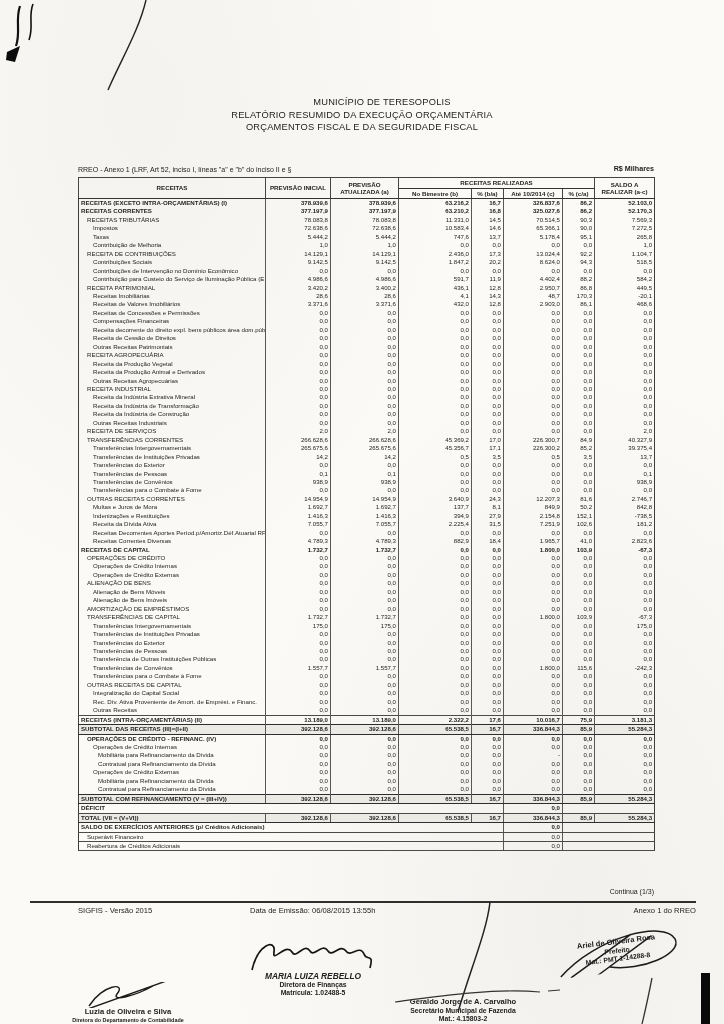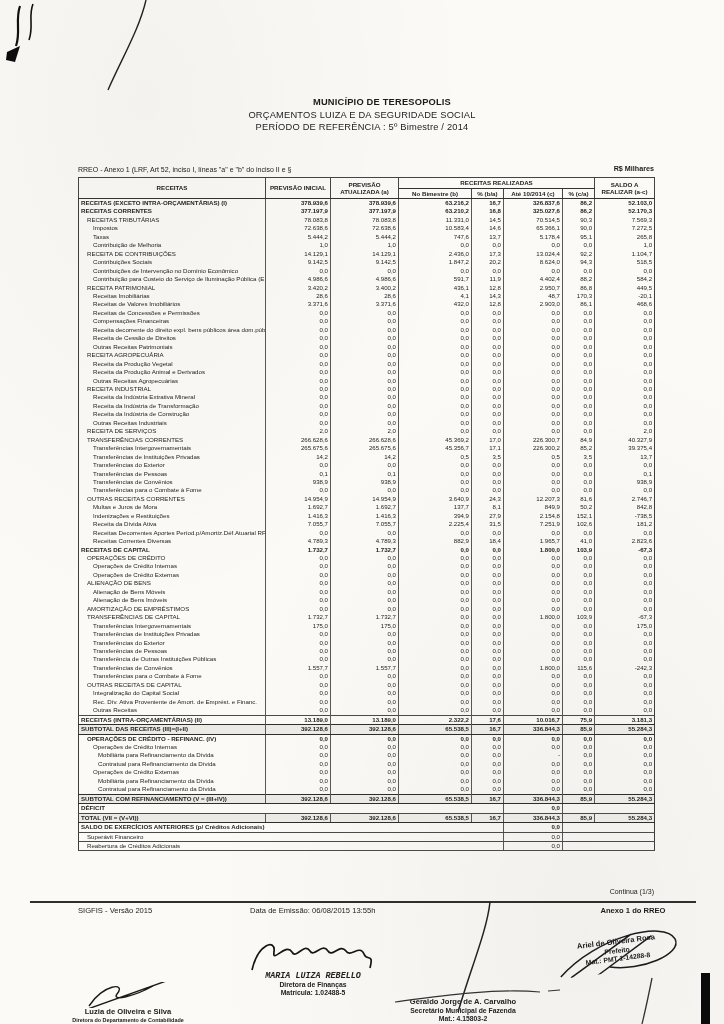--- a/index.html
+++ b/index.html
@@ -12,21 +12,21 @@
   }
   .scan-noise{position:absolute;inset:0;pointer-events:none;
     background:
       radial-gradient(ellipse at 20% 10%, rgba(0,0,0,0.03), transparent 40%),
       radial-gradient(ellipse at 80% 90%, rgba(0,0,0,0.04), transparent 45%);
   }
   #artifacts{position:absolute;left:0;top:0;pointer-events:none;z-index:5;}
 
   
   .doc-header{position:absolute;left:0;top:96px;width:100%;text-align:center;line-height:12.5px;font-size:9.3px;letter-spacing:.2px;}
-  .doc-header .h-b{font-weight:bold;padding-left:40px;}
+  .doc-header .h-b{font-weight:normal;padding-left:40px;}
   .anexo-row{position:absolute;left:78px;top:164px;width:576px;font-size:7px;display:flex;justify-content:space-between;align-items:flex-end;}
   .anexo-row .right{font-weight:bold;font-size:7.2px;}
 
   
   table.budget{position:absolute;left:78px;top:177px;width:576px;border-collapse:collapse;table-layout:fixed;
     font-size:6.15px;border:1.2px solid #3d3d3d;}
   table.budget th,table.budget td{padding:0 2px;overflow:hidden;white-space:nowrap;color:#242424;}
   table.budget thead th{
     border:1px solid #444;border-bottom:1.4px solid #333;font-weight:bold;font-size:6.2px;
     text-align:center;white-space:normal;line-height:7.5px;padding:1px 1px;
@@ -45,31 +45,31 @@
   td.blank{border-left:none;}
   td.boxed{border-left:1px solid #575757;border-right:1px solid #575757;}
 
   .continua{position:absolute;left:78px;top:888px;width:576px;text-align:right;font-size:7px;}
 
   
   .footer-bar{position:absolute;left:30px;top:901px;width:666px;border-top:2px solid #2f2f2f;padding-top:3px;
     display:flex;font-size:7.6px;}
   .footer-bar .f-left{width:220px;text-align:left;padding-left:48px;box-sizing:border-box;}
   .footer-bar .f-center{width:260px;text-align:left;}
-  .footer-bar .f-right{flex:1;text-align:center;padding-left:60px;font-weight:bold;}
+  .footer-bar .f-right{flex:1;text-align:right;padding-left:60px;}
 
   
   .sig{position:absolute;text-align:center;color:#222;}
   .sig .name{font-size:7.6px;font-weight:bold;line-height:8.5px;}
   .sig .small{font-size:5.4px;font-weight:bold;line-height:6.5px;}
   .sig .line{font-size:6.8px;font-weight:bold;line-height:8px;}
   .sig svg{display:block;margin:0 auto;}
   #sig-luzia{left:38px;top:982px;width:180px;}
   #sig-rebello{left:228px;top:938px;width:170px;}
-  #sig-rebello .name{font-family:Liberation Mono, monospace;font-style:italic;font-size:8.4px;}
+  #sig-rebello .name{font-family:Liberation Sans, sans-serif;font-style:italic;font-size:8.4px;}
   #sig-geraldo{left:388px;top:966px;width:150px;margin-top:32px;}
   #sig-ariel{left:528px;top:938px;width:178px;transform:rotate(-7deg);}
 </style>
 </head>
 <body>
 
 <div class="scan-noise"></div>
 
 <svg id="artifacts" width="724" height="1024" viewBox="0 0 724 1024">
   <path d="M20,6 C15,20 21,32 16,46" stroke="#111" stroke-width="2.2" fill="none"></path>
@@ -77,22 +77,22 @@
   <polygon points="7,52 20,46 15,62 6,60" fill="#0c0c0c"></polygon>
   <path d="M146,0 C139,30 122,58 108,90" stroke="#222" stroke-width="1.4" fill="none"></path>
   <path d="M490,902 C487,930 472,965 458,1012" stroke="#222" stroke-width="1.5" fill="none"></path>
   <path d="M395,1002 C440,996 495,988 540,992 M548,991 L560,990" stroke="#333" stroke-width="1.2" fill="none"></path>
   <path d="M652,978 C648,998 645,1012 642,1024" stroke="#333" stroke-width="1.3" fill="none"></path>
   <rect x="701" y="973" width="9" height="51" fill="#0a0a0a"></rect>
 </svg>
 
 <div class="doc-header">
   <div class="h-b">MUNICÍPIO DE TERESOPOLIS</div>
-  <div>ORÇAMENTOS LUIZA E DA SEGURIDADE SOCIAL</div>
-  <div>PERÍODO DE REFERÊNCIA : 5º Bimestre / 2014</div>
+  <div>RELATÓRIO RESUMIDO DA EXECUÇÃO ORÇAMENTÁRIA</div>
+  <div>ORÇAMENTOS FISCAL E DA SEGURIDADE FISCAL</div>
 </div>
 
 <div class="anexo-row">
   <span>RREO - Anexo 1 (LRF, Art 52, inciso I, líneas "a" e "b" do inciso II e §</span>
   <span class="right">R$ Milhares</span>
 </div>
 
 <table class="budget">
   <colgroup>
     <col style="width:187px">

